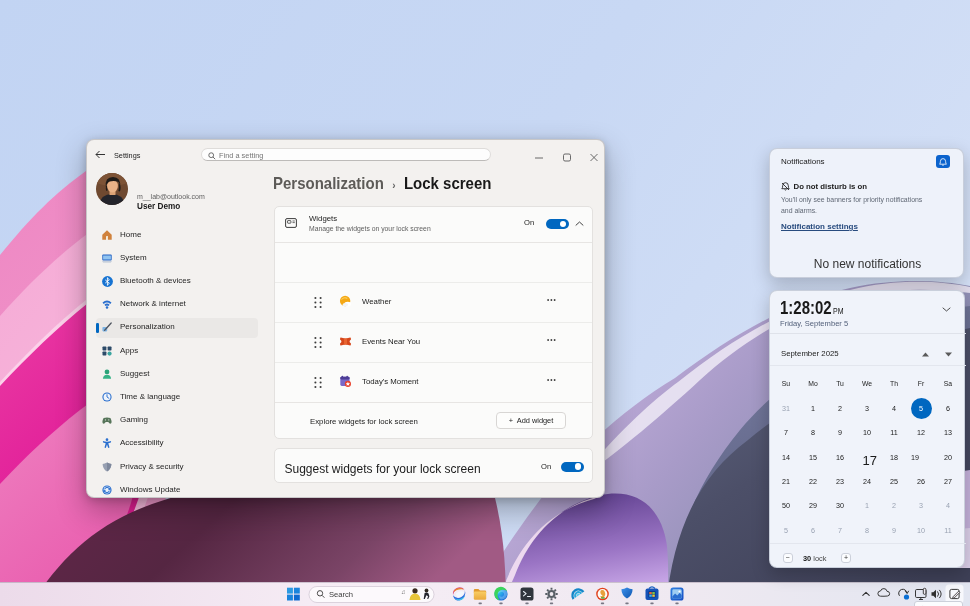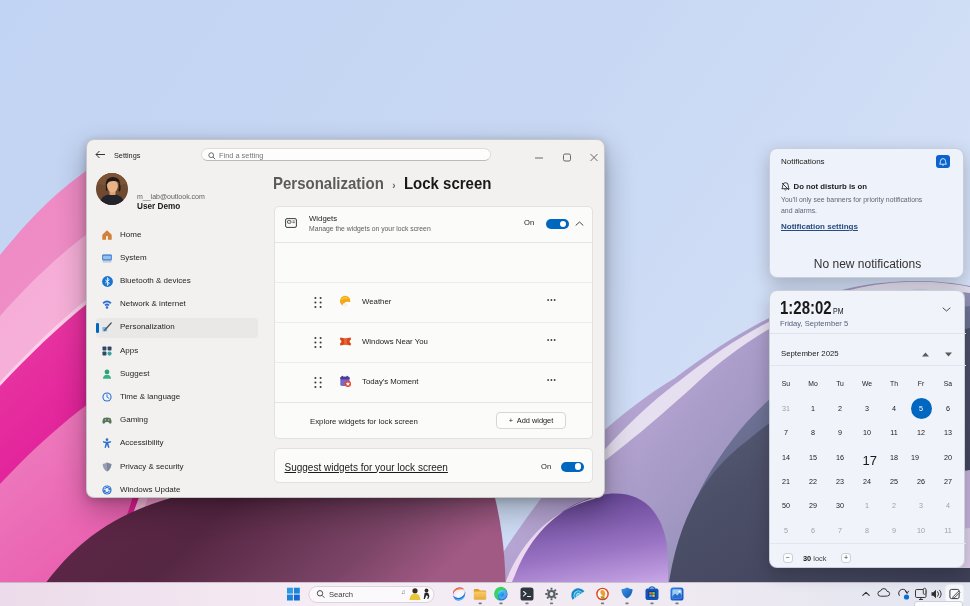--- a/index.html
+++ b/index.html
@@ -451,21 +451,21 @@
                 <circle cx="2.4" cy="11" r="1.05"></circle>
                 <circle cx="7.6" cy="11" r="1.05"></circle>
               </g>
             </svg></span>
           <span class="wico">
             <svg viewBox="0 0 14 14" width="13" height="13">
               <path d="M1.2 3.4 Q1.2 2.6 2 2.6 L5.4 3.4 Q7 3.9 8.6 3.4 L12 2.6 Q12.8 2.6 12.8 3.4 V5 Q11.4 5.6 11.4 7 Q11.4 8.4 12.8 9 V10.6 Q12.8 11.4 12 11.4 L8.6 10.6 Q7 10.1 5.4 10.6 L2 11.4 Q1.2 11.4 1.2 10.6 V9 Q2.6 8.4 2.6 7 Q2.6 5.6 1.2 5 Z" fill="#d6481c"></path>
               <path d="M5.4 3.4 Q7 3.9 8.6 3.4 L8.6 10.6 Q7 10.1 5.4 10.6 Z" fill="#e8632f"></path>
             </svg>
           </span>
-          <span class="wlab">Windows Near You</span>
+          <span class="wlab">Events Near You</span>
           <span class="wmore">•••</span>
         </div>
     <div class="abs" style="left:0;top:155px;width:319px;height:1px;background:#ececea;"></div>
     <div class="abs wrow" style="top:155px;">
           <span class="drag"><svg width="10" height="13" viewBox="0 0 10 13">
               <g fill="#3c3c3c">
                 <circle cx="2.4" cy="2" r="1.05"></circle>
                 <circle cx="7.6" cy="2" r="1.05"></circle>
                 <circle cx="2.4" cy="6.5" r="1.05"></circle>
                 <circle cx="7.6" cy="6.5" r="1.05"></circle>
@@ -485,21 +485,21 @@
           </span>
           <span class="wlab">Today's Moment</span>
           <span class="wmore">•••</span>
         </div>
     <div class="abs" style="left:0;top:195px;width:319px;height:1px;background:#e7e5e3;"></div>
     <div class="abs" style="left:35px;top:210px;font-size:7.8px;color:#1b1b1b;">Explore widgets for lock screen</div>
     <div class="abs" style="left:221px;top:205.5px;width:70px;height:17px;background:#fdfdfc;border:1px solid #d8d6d4;border-radius:4px;box-sizing:border-box;text-align:center;line-height:15px;font-size:7.4px;color:#1b1b1b;">+&nbsp; Add widget</div>
   </div>
 
   <div class="abs" style="left:187px;top:307.5px;width:319px;height:35px;background:#fbfbfa;border:1px solid #e3e1df;border-radius:5px;box-sizing:border-box;">
-    <div class="abs" style="left:9.5px;top:13px;font-size:10px;color:#1b1b1b;text-decoration:underline;">Suggest widgets for your lock screen</div>
+    <div class="abs" style="left:9.5px;top:13px;font-size:12px;color:#1b1b1b;">Suggest widgets for your lock screen</div>
     <div class="abs" style="left:266px;top:13px;font-size:7.6px;color:#1b1b1b;">On</div>
     <div class="abs" style="left:285.5px;top:13px;width:23px;height:10px;background:#0067c0;border-radius:5px;">
           <div class="abs" style="left:14.5px;top:1.8px;width:6.4px;height:6.4px;background:#fff;border-radius:50%;"></div>
         </div>
   </div>
 </div>
 
 <div id="notif" class="abs" style="left:769px;top:148px;width:195px;height:130px;background:#eef2fa;border-radius:8px;box-shadow:0 6px 18px rgba(0,0,0,0.22);border:1px solid rgba(130,140,160,0.35);box-sizing:border-box;">
   <div class="abs" style="left:11px;top:8px;font-size:8px;color:#1b1b1b;">Notifications</div>
   <div class="abs" style="left:166px;top:6px;width:14px;height:13px;background:#0b63cd;border-radius:3px;">

